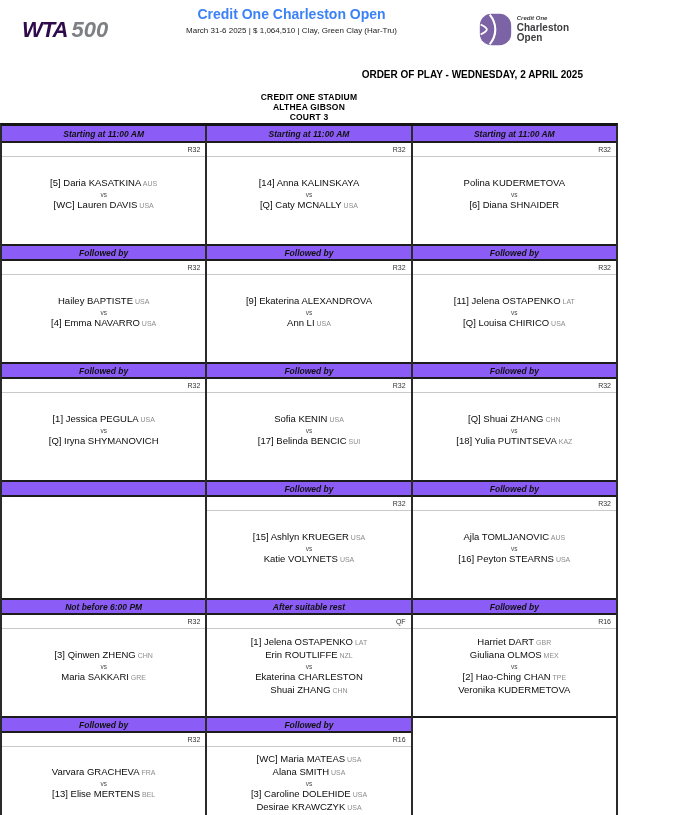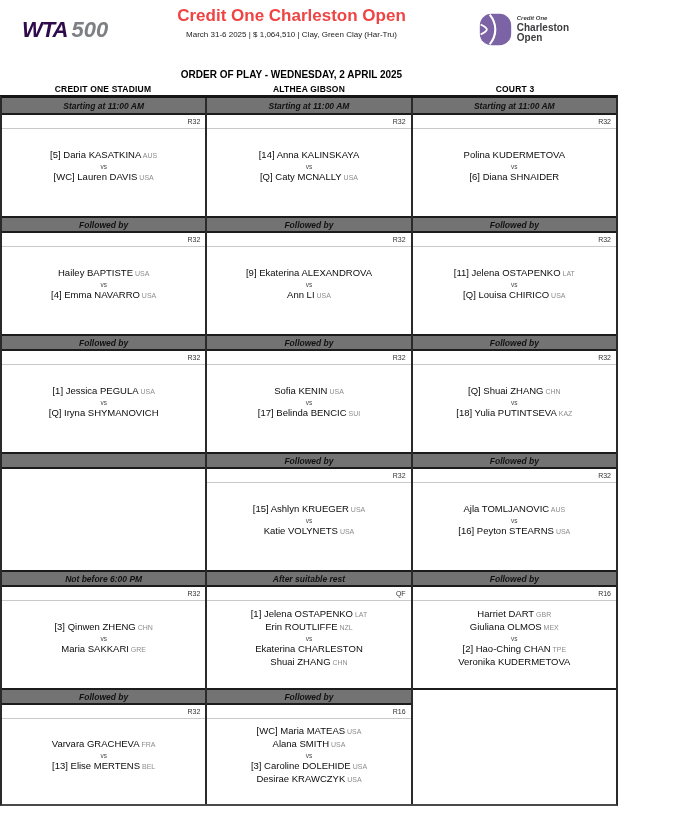--- a/index.html
+++ b/index.html
@@ -15,48 +15,48 @@
   .hdr { position:relative; height:75px; }
   .wta-logo {
     position:absolute; left:22px; top:17px;
     font-style:italic; font-weight:900; font-size:22px; letter-spacing:-1px;
     white-space:nowrap;
   }
   .wta-logo .wta { color:#2f0a4d; }
   .wta-logo .tier { color:#7d7f82; font-weight:600; margin-left:4px; letter-spacing:0; }
 
   .title-block { position:absolute; left:135px; right:135px; top:6px; text-align:center; }
-  .title-block h1 { font-size:17px; font-weight:bold; color:#ef4444; }
+  .title-block h1 { font-size:14px; font-weight:bold; color:#3b82f6; }
   .title-block .subtitle { font-size:10.5px; font-weight:bold; margin-top:2px; color:#000; }
   .title-block .meta { font-size:8px; margin-top:4px; color:#222; }
 
   .event-logo { position:absolute; right:14px; top:13px; display:flex; align-items:center; gap:5px; }
   .event-logo .ball { width:33px; height:33px; display:block; }
   .event-logo .etext { line-height:1.05; }
   .event-logo .brand { font-size:6px; font-weight:bold; font-style:italic; color:#3c3c3e; margin-bottom:1px; }
   .event-logo .l1, .event-logo .l2 { font-size:10px; font-weight:bold; color:#3c3c3e; }
 
-  .order-title { text-align:center; font-size:10px; font-weight:bold; margin-top:-6px; color:#000; }
+  .order-title { text-align:right; font-size:10px; font-weight:bold; margin-top:-6px; color:#000; }
 
   
-  .court-headers { display:flex; width:618px; margin:4px auto 1px auto; }
+  .court-headers { display:flex; width:618px; margin:12px auto 1px auto;flex-direction:column; }
   .court-h { flex:1; text-align:center; font-size:8.5px; font-weight:bold; letter-spacing:.2px; color:#000; }
 
   
   .schedule {
     width:618px; margin:0 auto;
     border-left:2px solid #2a2a2a; border-right:2px solid #2a2a2a;
     border-top:3px solid #151515; border-bottom:2px solid #4a4a4a;
   }
   .sched-row { display:flex; }
   .cell { flex:1 1 0; min-width:0; border-right:2px solid #2a2a2a; display:flex; flex-direction:column; background:#fff; }
   .cell:last-child { border-right:none; }
 
   .band {
-    height:17px; background:#737373;
+    height:17px; background:#8b5cf6;
     border-top:2px solid #1c1c1c; border-bottom:2px solid #1c1c1c;
     display:flex; align-items:center; justify-content:center;
     font-size:8.5px; font-weight:bold; font-style:italic; color:#111;
   }
   .sched-row:first-child .band { border-top:none; }
 
   .box { height:101px; display:flex; flex-direction:column; background:#fff; }
   .box.blank { height:118px; border-top:2px solid #1c1c1c; }
   .sched-row:last-child .box { height:99px; }
   .sched-row:last-child .box.blank { height:116px; }

